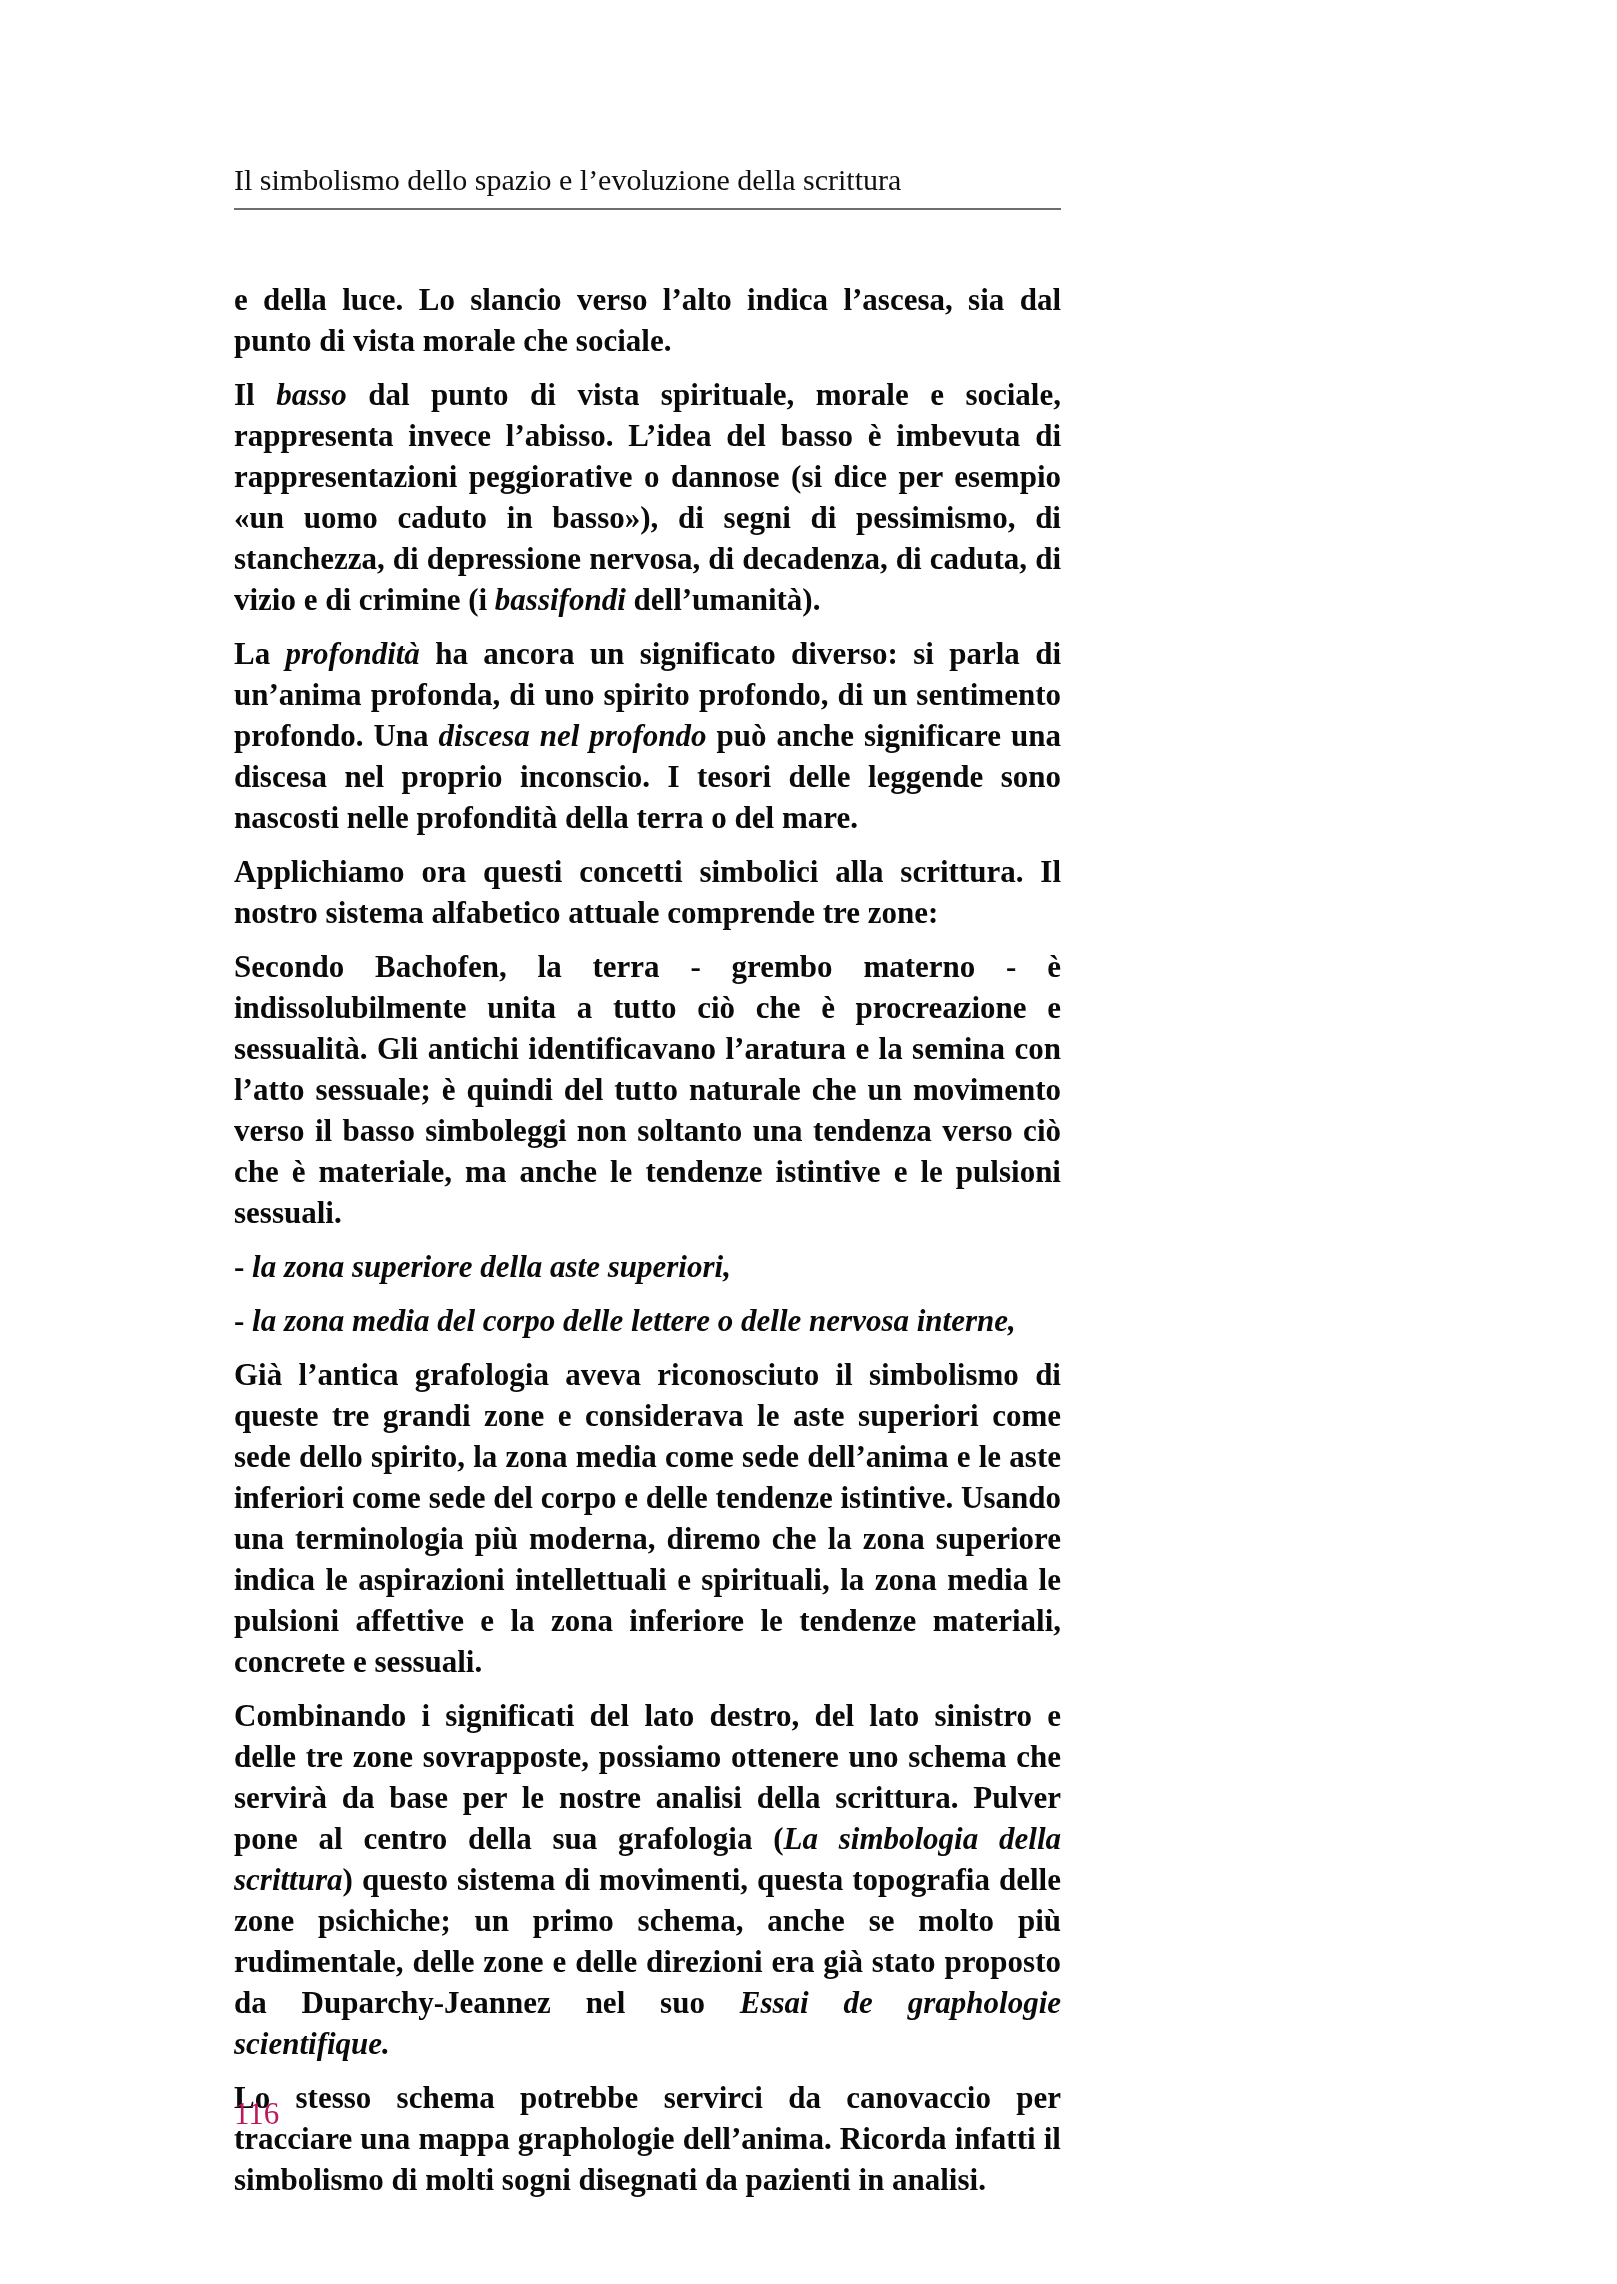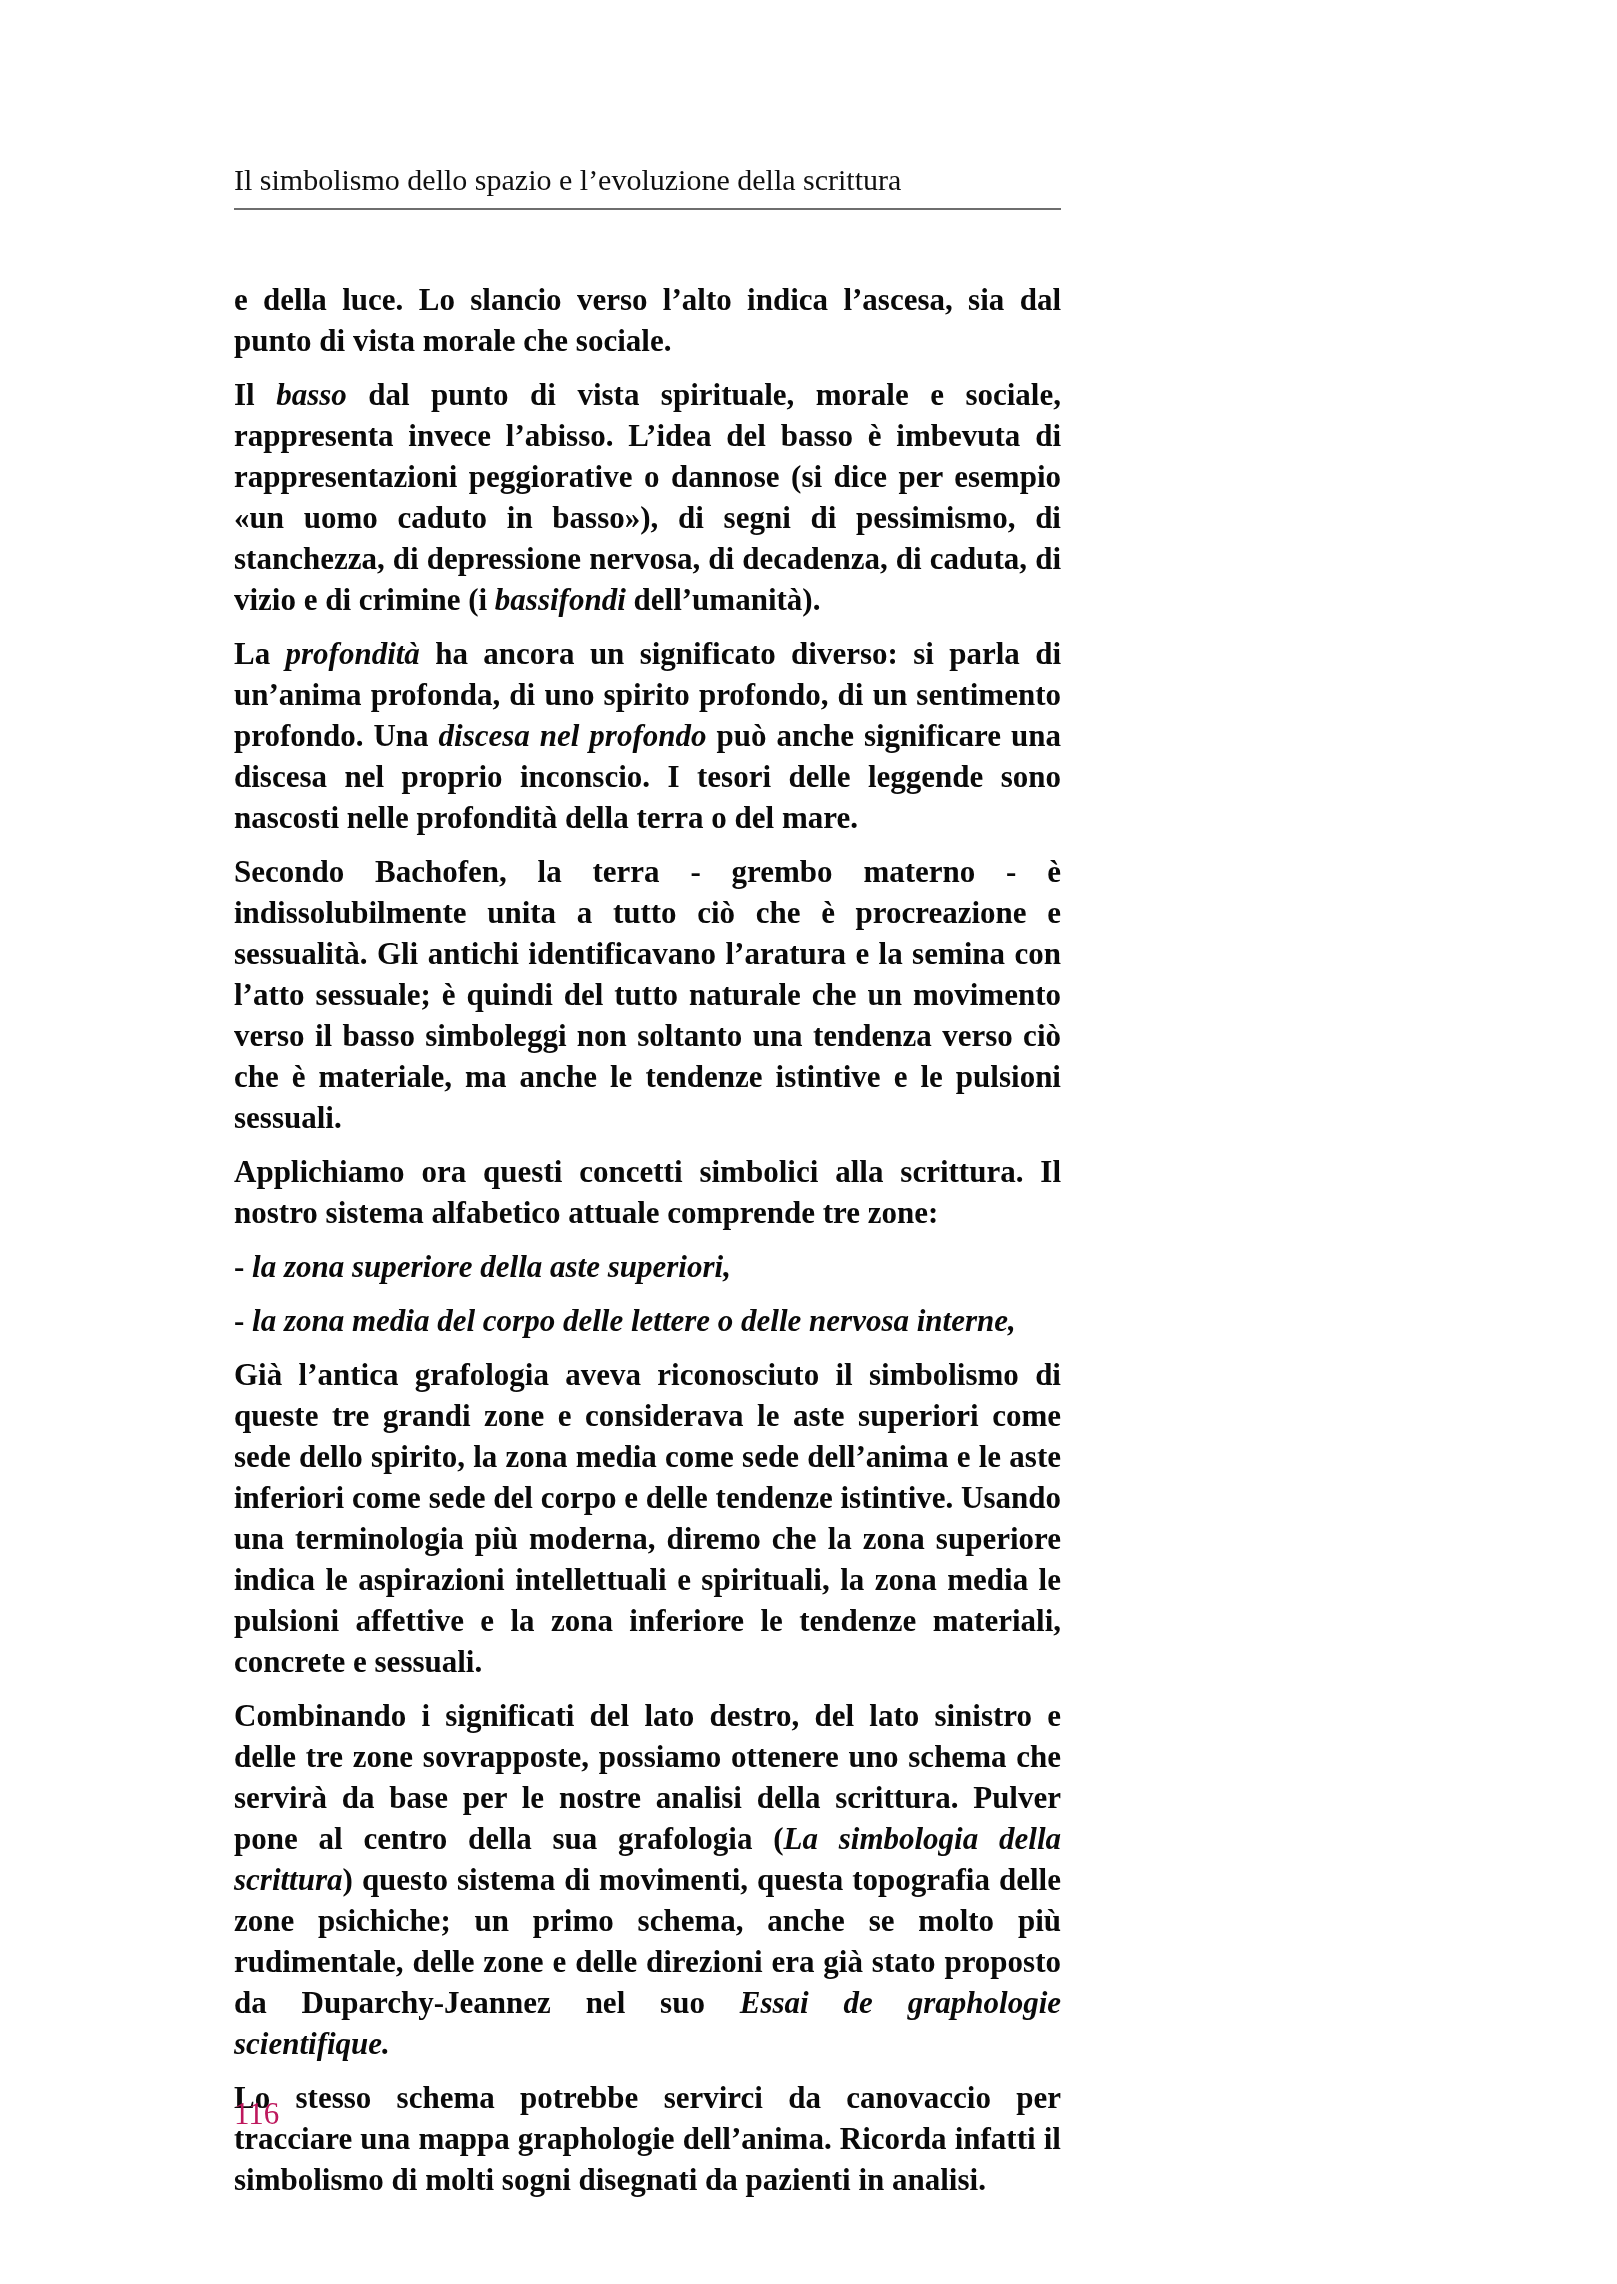--- a/index.html
+++ b/index.html
@@ -60,22 +60,22 @@
 <main class="page">
   <header>
     <div class="running-head">Il simbolismo dello spazio e l’evoluzione della scrittura</div>
     <hr class="head-rule">
   </header>
 
   <section class="body-text">
       <p><span class="">e della luce. Lo slancio verso l’alto indica l’ascesa, sia dal punto di vista morale che sociale.</span></p>
       <p><span class="">Il </span><span class="it">basso</span><span class=""> dal punto di vista spirituale, morale e sociale, rappresenta invece l’abisso. L’idea del basso è imbevuta di rappresentazioni peggiorative o dannose (si dice per esempio «un uomo caduto in basso»), di segni di pessimismo, di stanchezza, di depressione nervosa, di decadenza, di caduta, di vizio e di crimine (i </span><span class="it">bassifondi</span><span class=""> dell’umanità).</span></p>
       <p><span class="">La </span><span class="it">profondità</span><span class=""> ha ancora un significato diverso: si parla di un’anima profonda, di uno spirito profondo, di un sentimento profondo. Una </span><span class="it">discesa nel profondo</span><span class=""> può anche significare una discesa nel proprio inconscio. I tesori delle leggende sono nascosti nelle profondità della terra o del mare.</span></p>
+      <p><span class="">Applichiamo ora questi concetti simbolici alla scrittura. Il nostro sistema alfabetico attuale comprende tre zone:</span></p>
       <p><span class="">Secondo Bachofen, la terra - grembo materno - è indissolubilmente unita a tutto ciò che è procreazione e sessualità. Gli antichi identificavano l’aratura e la semina con l’atto sessuale; è quindi del tutto naturale che un movimento verso il basso simboleggi non soltanto una tendenza verso ciò che è materiale, ma anche le tendenze istintive e le pulsioni sessuali.</span></p>
-      <p><span class="">Applichiamo ora questi concetti simbolici alla scrittura. Il nostro sistema alfabetico attuale comprende tre zone:</span></p>
       <p><span class="">- </span><span class="it">la zona superiore della aste superiori,</span></p>
       <p><span class="">- </span><span class="it">la zona media del corpo delle lettere o delle nervosa interne,</span></p>
       <p><span class="">Già l’antica grafologia aveva riconosciuto il simbolismo di queste tre grandi zone e considerava le aste superiori come sede dello spirito, la zona media come sede dell’anima e le aste inferiori come sede del corpo e delle tendenze istintive. Usando una terminologia più moderna, diremo che la zona superiore indica le aspirazioni intellettuali e spirituali, la zona media le pulsioni affettive e la zona inferiore le tendenze materiali, concrete e sessuali.</span></p>
       <p><span class="">Combinando i significati del lato destro, del lato sinistro e delle tre zone sovrapposte, possiamo ottenere uno schema che servirà da base per le nostre analisi della scrittura. Pulver pone al centro della sua grafologia (</span><span class="it">La simbologia della scrittura</span><span class="">) questo sistema di movimenti, questa topografia delle zone psichiche; un primo schema, anche se molto più rudimentale, delle zone e delle direzioni era già stato proposto da Duparchy-Jeannez nel suo </span><span class="it">Essai de graphologie scientifique.</span></p>
       <p><span class="">Lo stesso schema potrebbe servirci da canovaccio per tracciare una mappa graphologie dell’anima. Ricorda infatti il simbolismo di molti sogni disegnati da pazienti in analisi.</span></p>
     </section>
 
   <footer class="page-number">116</footer>
 </main>
 

